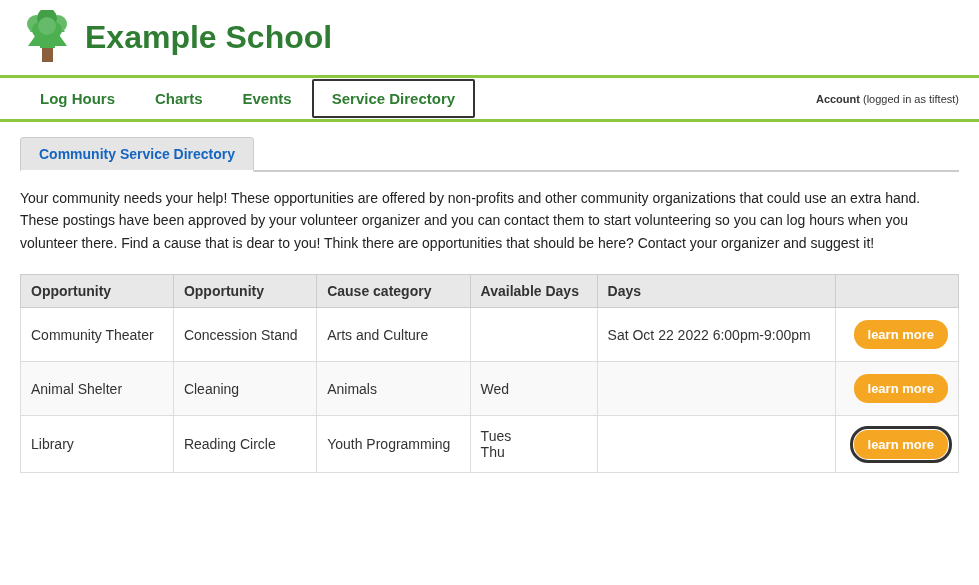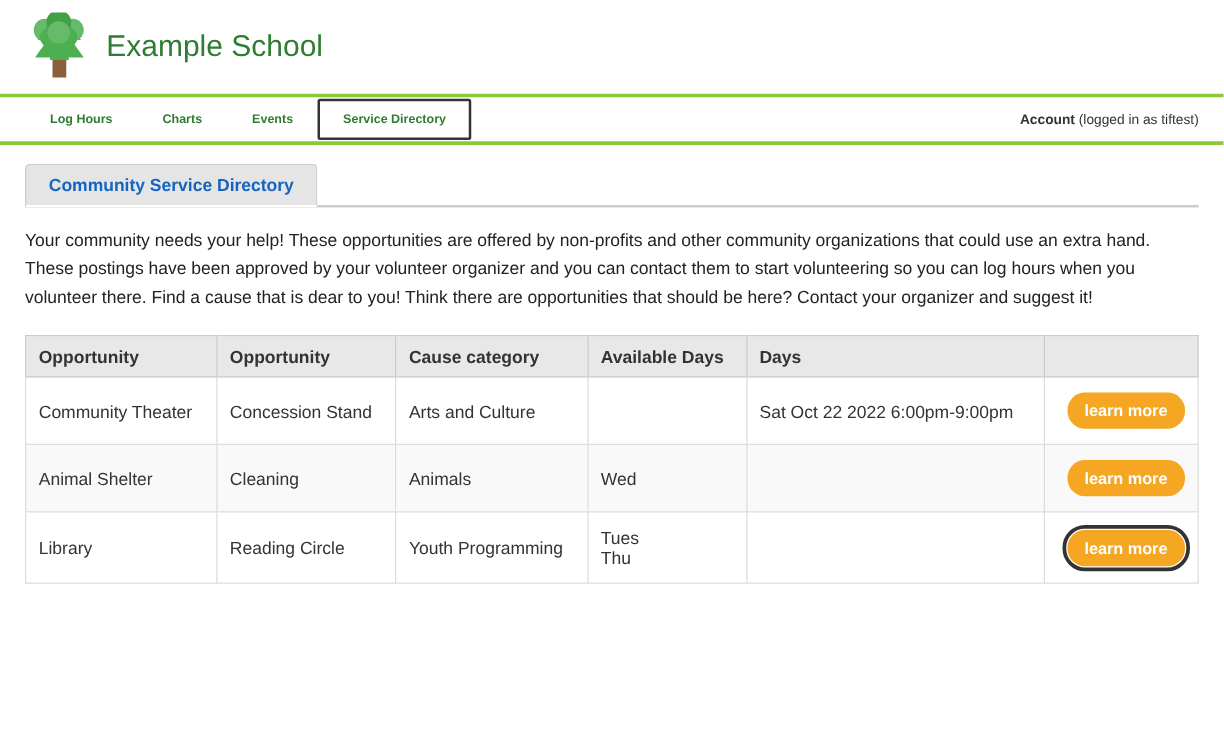--- a/index.html
+++ b/index.html
@@ -16,37 +16,37 @@
       display: flex;
       align-items: center;
       gap: 10px;
       margin-right: 40px;
     }
     .logo-icon {
       width: 55px;
       height: 55px;
     }
     .school-name {
-      font-size: 24px;
-      font-weight: normal;
+      font-size: 32px;
+      font-weight: bold;
       color: #2E7D32;
     }
 
     
     .nav {
       display: flex;
       align-items: center;
       padding: 0 20px;
       border-bottom: 3px solid #8DC63F;
       background: #fff;
     }
     .nav-item {
       padding: 12px 20px;
       color: #2E7D32;
-      font-size: 10px;
+      font-size: 15px;
       font-weight: bold;
       cursor: pointer;
       text-decoration: none;
       display: block;
     }
     .nav-item.active {
       border: 2px solid #333;
       border-radius: 2px;
       padding: 9px 18px;
       color: #2E7D32;

